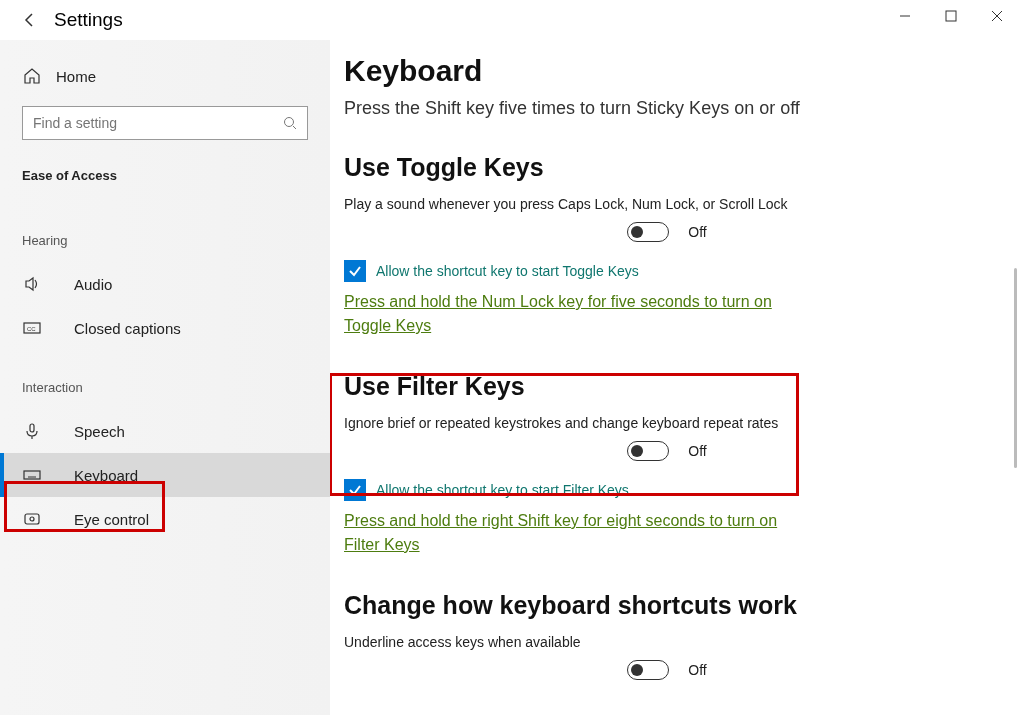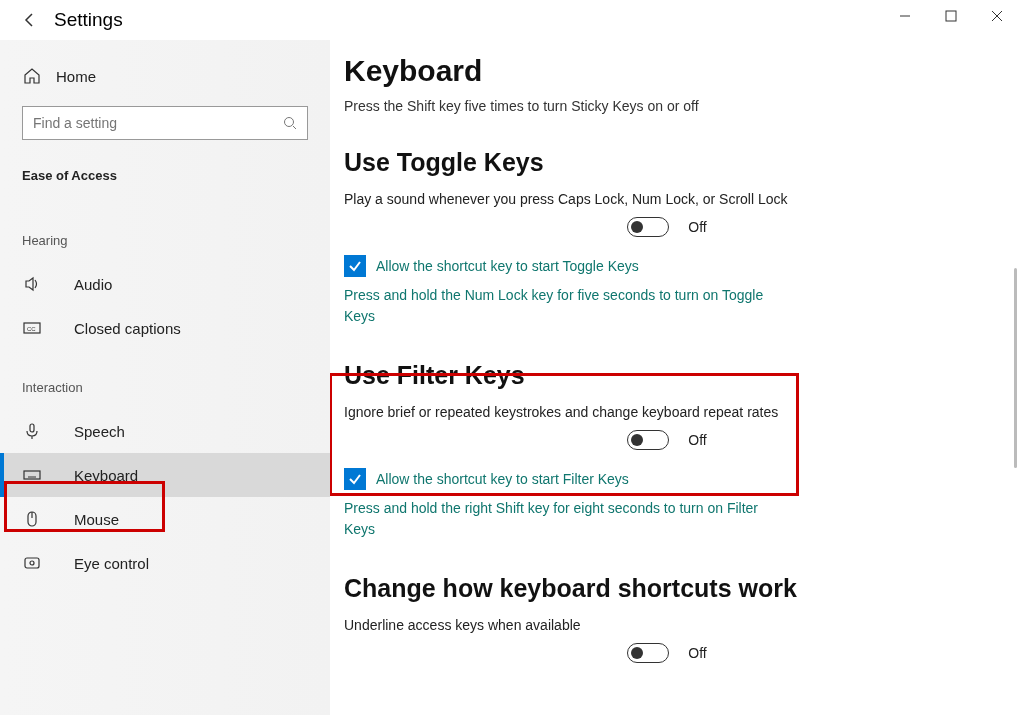--- a/index.html
+++ b/index.html
@@ -23,32 +23,32 @@
 .nav-item { display: flex; align-items: center; height: 44px; padding: 0 22px; gap: 32px; cursor: pointer; position: relative; }
 .nav-item.active { background: #d9d9d9; }
 .nav-item.active::before { content: ""; position: absolute; left: 0; top: 0; bottom: 0; width: 4px; background: #0078d4; }
 .nav-item .lbl { font-size: 15px; color: #222; }
 .nav-icon { width: 20px; height: 20px; display: flex; align-items: center; justify-content: center; }
 
 .highlight-box-sidebar { position: absolute; border: 3px solid #c00; pointer-events: none; }
 
 .main { flex: 1; padding: 14px 30px 0 14px; overflow: hidden; position: relative; }
 .page-title { font-size: 30px; font-weight: 600; color: #111; margin-bottom: 10px; }
-.page-sub { font-size: 14px; color: #333; margin-bottom: 34px; }
+.page-sub { font-size: 18px; color: #333; margin-bottom: 34px; }
 .sect { margin-bottom: 34px; }
 .sect h2 { font-size: 25px; font-weight: 600; color: #111; margin-bottom: 14px; }
 .sect-desc { font-size: 14px; color: #222; margin-bottom: 10px; max-width: 470px; }
 .toggle-row { display: flex; align-items: center; gap: 19px; margin-bottom: 18px; justify-content: center; }
 .toggle { width: 42px; height: 20px; border: 1px solid #333; border-radius: 10px; position: relative; cursor: pointer; background: #fff; }
 .toggle .knob { position: absolute; width: 12px; height: 12px; background: #333; border-radius: 50%; left: 3px; top: 3px; }
 .toggle-state { font-size: 14px; color: #222; }
 .check-row { display: flex; align-items: center; gap: 10px; margin-bottom: 8px; }
 .checkbox { width: 22px; height: 22px; background: #0078d4; display: flex; align-items: center; justify-content: center; cursor: pointer; }
 .check-label { font-size: 14px; color: #0f766e; }
-.hint { font-size: 14px; color: #0f766e; max-width: 440px; line-height: 1.5; }
+.hint { font-size: 16px; color: #4d7c0f; max-width: 440px; line-height: 1.5; text-decoration: underline; }
 
 .highlight-box-main { position: absolute; border: 3px solid #c00; pointer-events: none; }
 
 .scrollbar { position: absolute; right: 3px; top: 268px; width: 3px; height: 200px; background: #bbb; border-radius: 2px; }
 </style>
 </head>
 <body>
 
 <div class="titlebar">
   <div class="back-btn">
@@ -133,29 +133,20 @@
             <line x1="10" y1="8" x2="10" y2="8" stroke="#333" stroke-width="2"></line>
             <line x1="13" y1="8" x2="13" y2="8" stroke="#333" stroke-width="2"></line>
             <line x1="5" y1="11" x2="13" y2="11" stroke="#333" stroke-width="1"></line>
           </svg>
         </span>
       <span class="lbl">Keyboard</span>
     </div>
     <div class="nav-item">
       <span class="nav-icon">
           <svg width="18" height="18" viewBox="0 0 18 18">
-            <rect x="5" y="2" width="8" height="14" rx="4" stroke="#333" stroke-width="1.2" fill="none"></rect>
-            <line x1="9" y1="2" x2="9" y2="8" stroke="#333" stroke-width="1.2"></line>
-          </svg>
-        </span>
-      <span class="lbl">Mouse</span>
-    </div>
-    <div class="nav-item">
-      <span class="nav-icon">
-          <svg width="18" height="18" viewBox="0 0 18 18">
             <rect x="2" y="4" width="14" height="10" rx="2" stroke="#333" stroke-width="1.2" fill="none"></rect>
             <circle cx="9" cy="9" r="2" stroke="#333" stroke-width="1.2" fill="none"></circle>
           </svg>
         </span>
       <span class="lbl">Eye control</span>
     </div>
 
     <div class="highlight-box-sidebar" style="left:4px;top:441px;width:161px;height:51px;"></div>
   </div>
 

